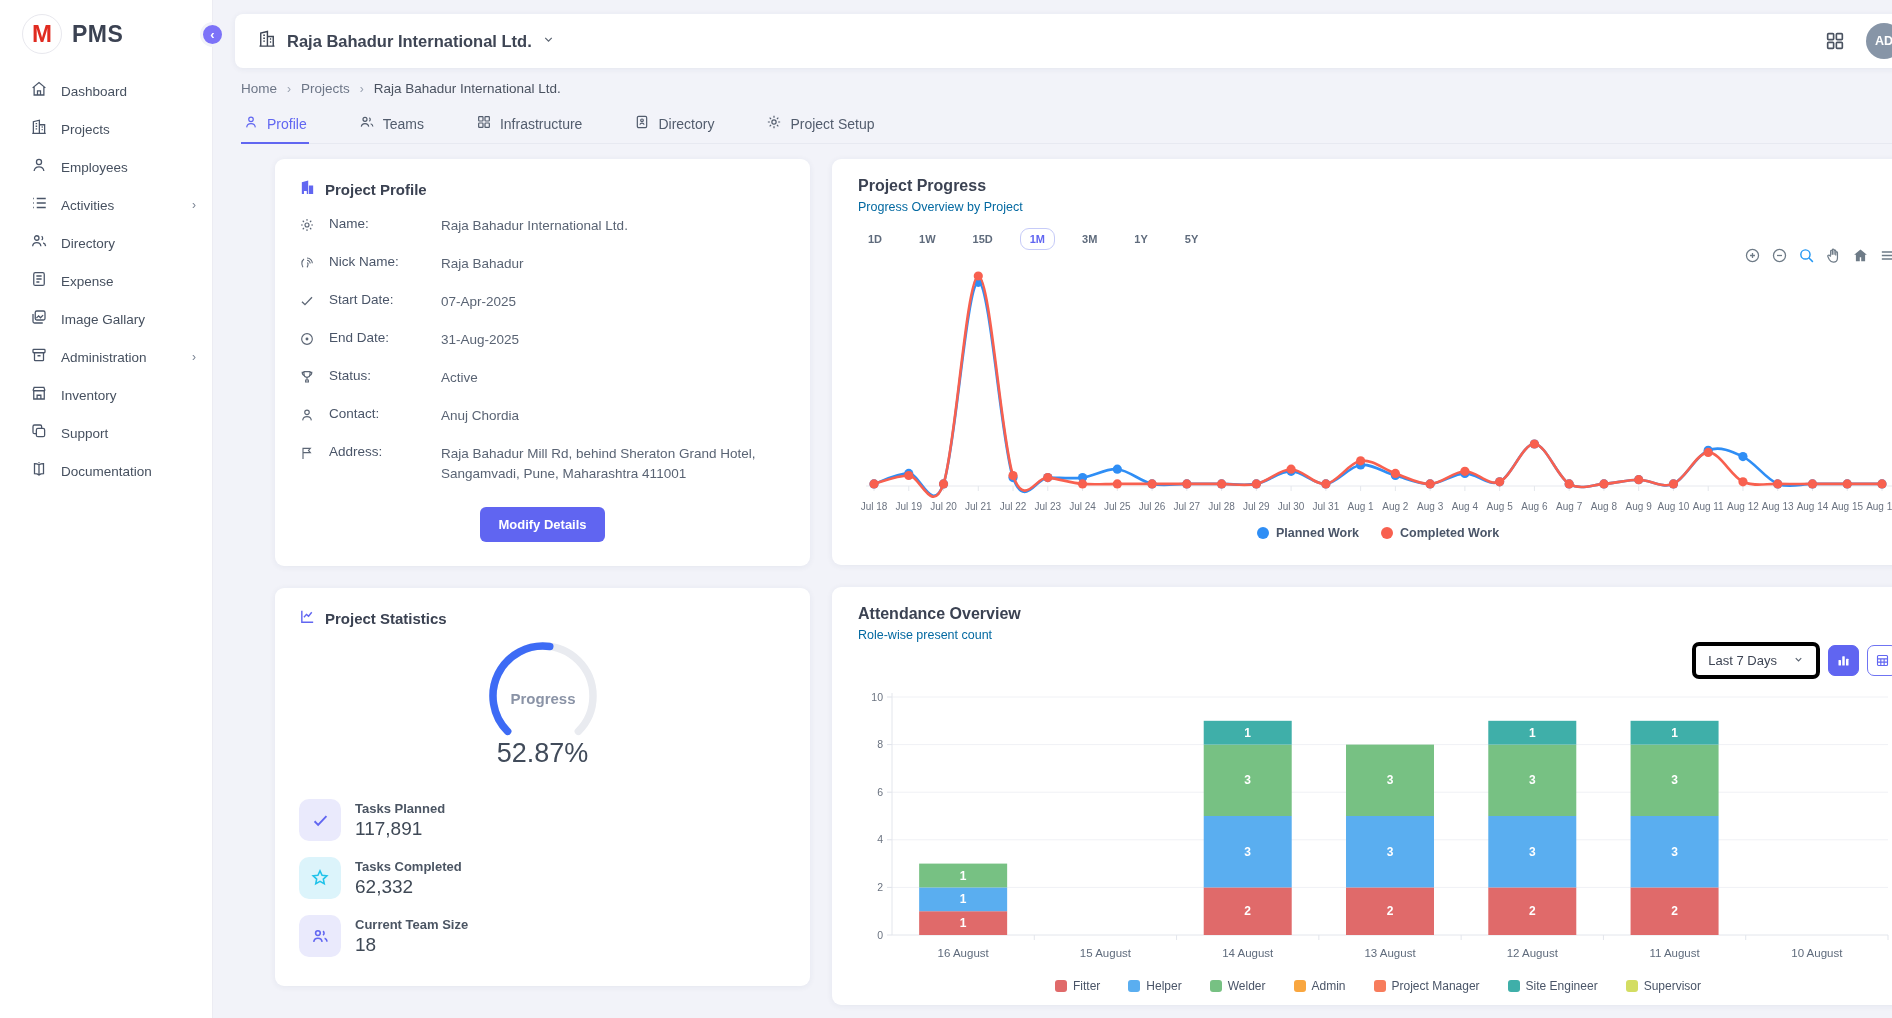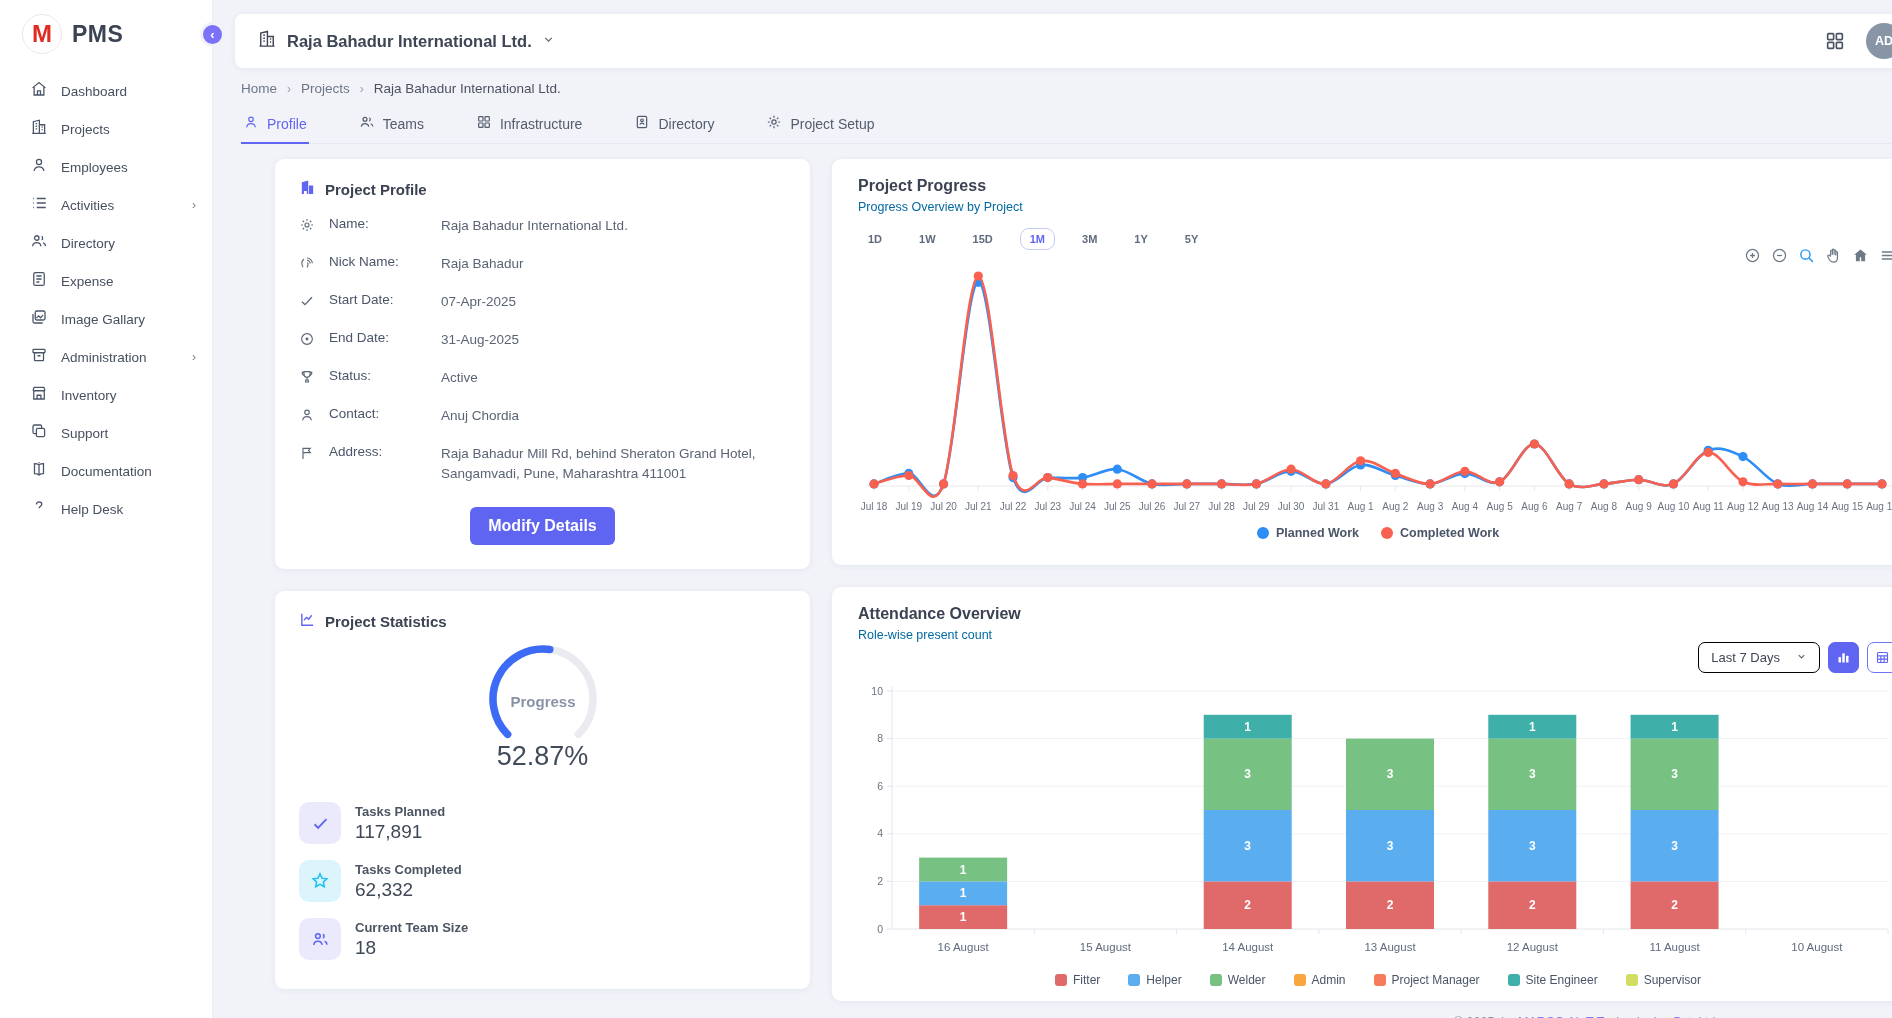--- a/index.html
+++ b/index.html
@@ -47,21 +47,21 @@
   .card { background:#fff; border-radius:9px; box-shadow:0 1px 6px rgba(40,50,100,.07); }
 
   
   .profile-card { padding:20px 24px 24px; min-height:302px; }
   .card-title { display:flex; align-items:center; gap:9px; font-size:15px; font-weight:600; color:#3b4252; }
   .prow { display:flex; margin-top:17px; align-items:flex-start; }
   .picon { width:30px; flex:none; padding-top:1px; }
   .picon svg { stroke:#5c6675; }
   .plabel { width:112px; flex:none; font-size:13.5px; color:#4a5568; }
   .pvalue { flex:1; font-size:13.5px; color:#5a6474; line-height:1.45; }
-  .modify-btn { display:block; margin:24px auto 0; background:#6065f1; color:#fff; border:none; border-radius:6px; font-size:16px; font-weight:bold; padding:10px 18px; cursor:pointer; font-family:"Liberation Sans",sans-serif; }
+  .modify-btn { display:block; margin:24px auto 0; background:#6065f1; color:#fff; border:none; border-radius:6px; font-size:13px; font-weight:bold; padding:10px 18px; cursor:pointer; font-family:"Liberation Sans",sans-serif; }
 
   
   .stats-card { padding:20px 24px; margin-top:22px; min-height:398px; }
   .gauge-wrap { text-align:center; margin-top:6px; }
   .gauge-pct { font-size:27px; color:#414b5a; margin-top:-8px; }
   .stat-rows { margin-top:30px; }
   .stat-row { display:flex; align-items:center; gap:14px; margin-top:16px; }
   .stat-ico { width:42px; height:42px; border-radius:10px; display:flex; align-items:center; justify-content:center; flex:none; }
   .stat-ico.purple { background:#eaeafc; }
   .stat-ico.cyan { background:#dcf4fb; }
@@ -78,21 +78,21 @@
   .chart-toolbar { position:absolute; right:28px; top:88px; display:flex; gap:10px; align-items:center; }
   .tool-ic { cursor:pointer; display:flex; }
   .legend-row { display:flex; justify-content:center; gap:22px; margin-top:4px; }
   .legend-item { display:flex; align-items:center; gap:7px; font-size:12.5px; color:#4a5568; cursor:pointer;font-weight:bold; }
   .legend-item .sw { width:12px; height:12px; border-radius:50%; }
 
   
   .attend-card { padding:18px 26px 12px; margin-top:22px; min-height:414px; }
   .attend-head { display:flex; align-items:flex-start;flex-direction:column; }
   .attend-controls { margin-left:auto; display:flex; gap:8px; align-items:center; }
-  .select-box { display:flex; align-items:center; gap:16px; border:1px solid #000000; border-radius:7px; padding:7px 12px; font-size:13px; color:#3e4554; cursor:pointer; background:#fff; }
+  .select-box { display:flex; align-items:center; gap:16px; border:4px solid #000000; border-radius:7px; padding:7px 12px; font-size:13px; color:#3e4554; cursor:pointer; background:#fff; }
   .icon-btn { width:31px; height:31px; border-radius:7px; display:flex; align-items:center; justify-content:center; cursor:pointer; }
   .icon-btn.filled { background:#6065f1; border:1px solid #6065f1; }
   .icon-btn.outline { background:#fff; border:1px solid #6f74f3; }
   .legend-row2 { display:flex; justify-content:center; gap:28px; margin-top:2px; flex-wrap:wrap; }
   .legend-item2 { display:flex; align-items:center; gap:6px; font-size:12px; color:#4a5568; cursor:pointer; }
   .legend-item2 .sw2 { width:12px; height:12px; border-radius:3px; }
 
   .footer { text-align:right; padding:14px 205px 0 0; font-size:12.5px; color:#8a93a5; }
   .footer .co { color:#7a7ff2; font-weight:500; cursor:pointer; }
 </style>
@@ -179,27 +179,20 @@
             <path d="M15.5 8.5V6a2 2 0 0 0-2-2H6a2 2 0 0 0-2 2v7.5a2 2 0 0 0 2 2h2.5"></path>
           </svg></span>
       <span class="nav-label">Support</span>
     </div>
     <div class="nav-item">
       <span><svg width="18" height="18" viewBox="0 0 24 24" fill="none" stroke-width="1.7" stroke="currentColor">
             <path d="M12 6.5C10.5 5.3 8.5 4.7 6 4.7v13.6c2.5 0 4.5.6 6 1.8 1.5-1.2 3.5-1.8 6-1.8V4.7c-2.5 0-4.5.6-6 1.8zM12 6.5v13.4"></path>
             <circle cx="12" cy="3.5" r="1" fill="#4a5568" stroke="none"></circle>
           </svg></span>
       <span class="nav-label">Documentation</span>
-    </div>
-    <div class="nav-item">
-      <span><svg width="18" height="18" viewBox="0 0 24 24" fill="none" stroke-width="1.8" stroke="currentColor">
-            <path d="M8.5 8.5c.3-2 1.8-3.3 3.7-3.3 2 0 3.5 1.4 3.5 3.2 0 2.6-3.4 2.8-3.4 5.3"></path>
-            <path d="M12.3 18.5h.01"></path>
-          </svg></span>
-      <span class="nav-label">Help Desk</span>
     </div>
   </nav>
 </aside>
 
 <main class="main">
   <button class="collapse-btn">‹</button>
 
   <header class="topbar">
     <div class="company-sel">
       <span><svg width="20" height="20" viewBox="0 0 24 24" fill="none" stroke="#3e4554" stroke-width="1.7">

